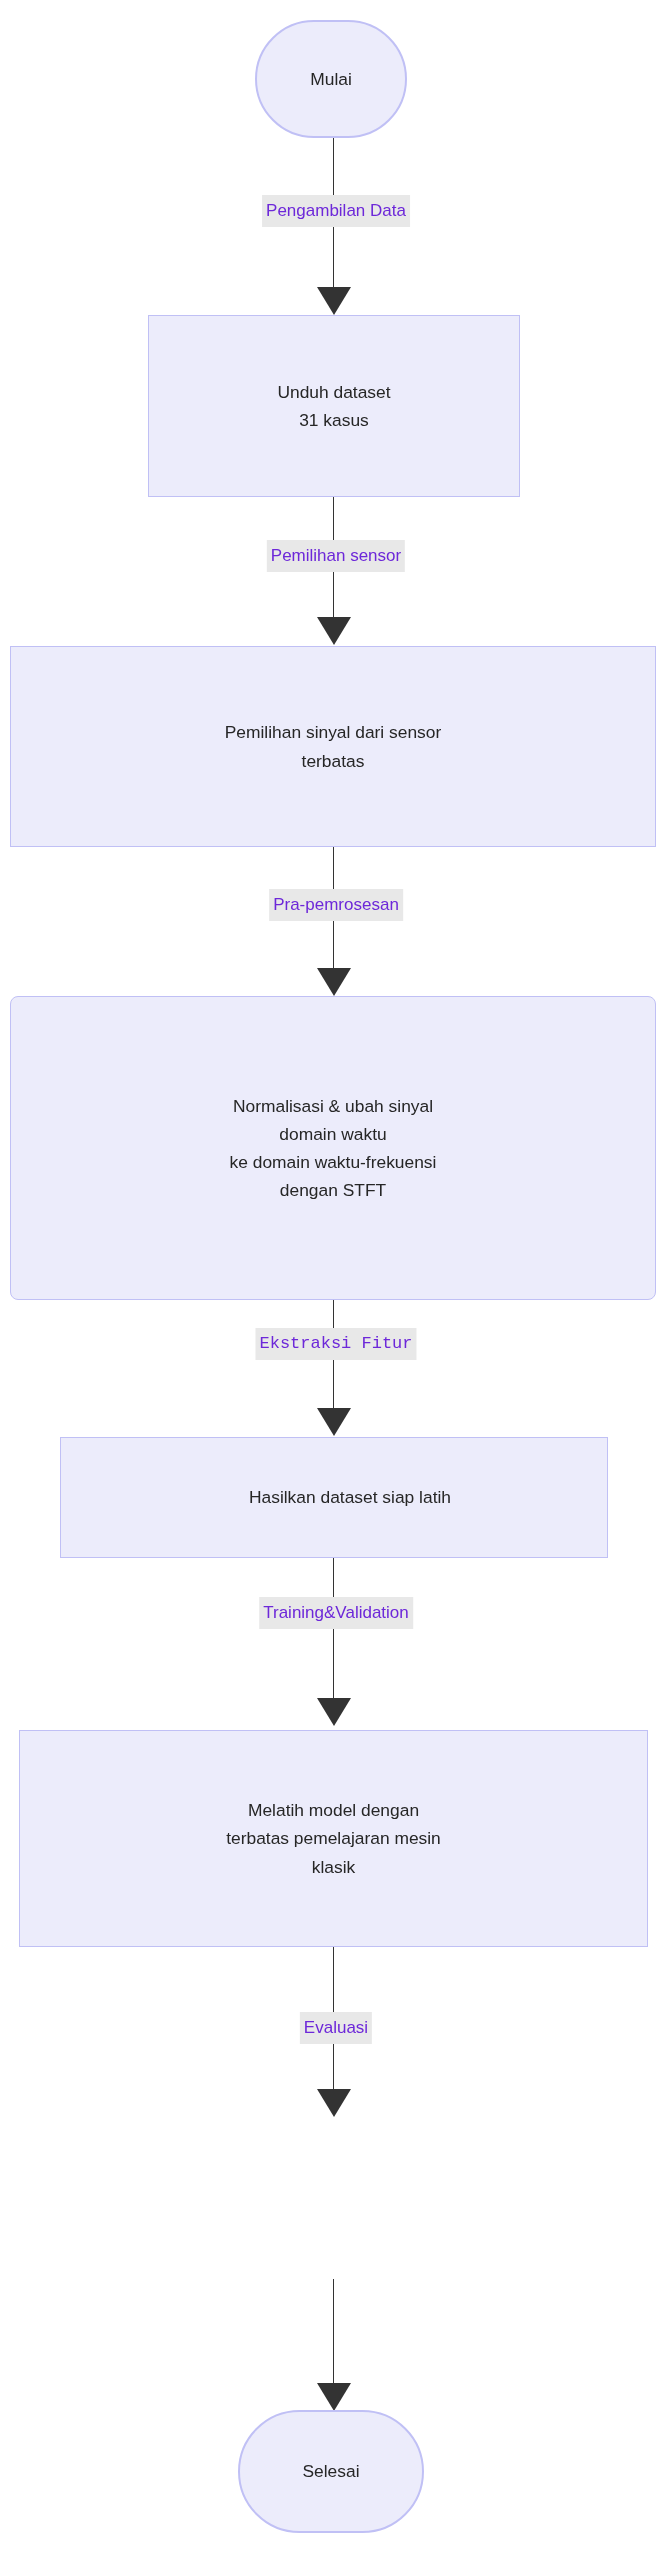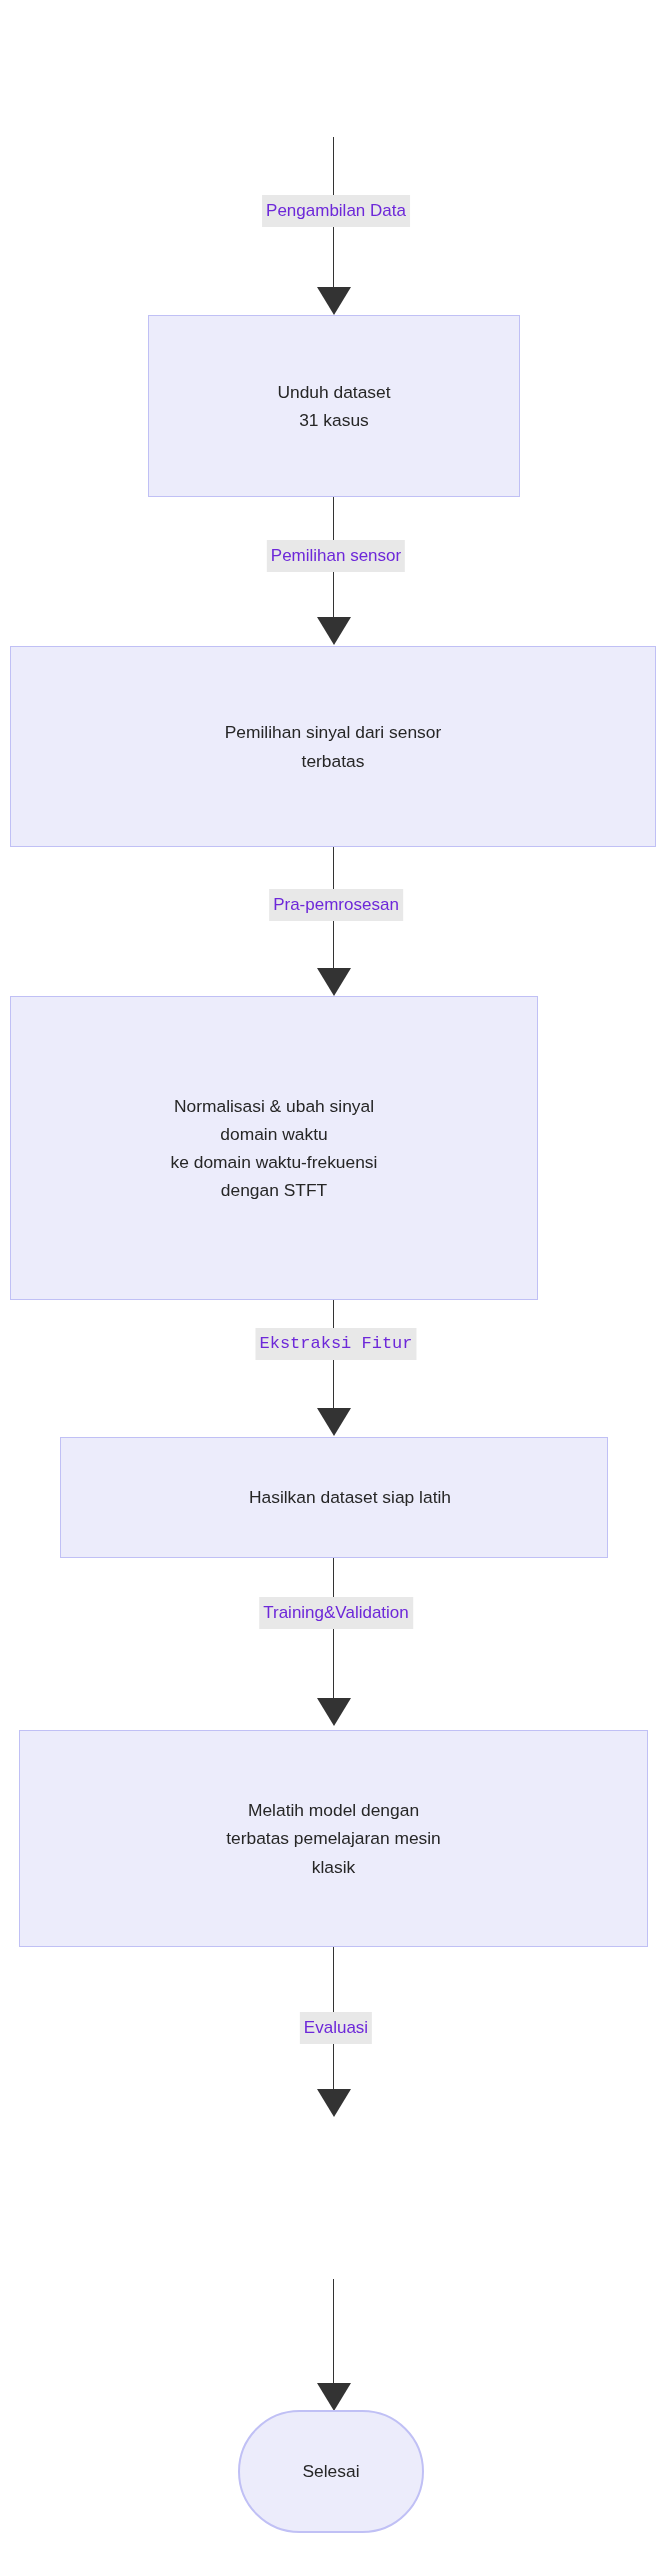--- a/index.html
+++ b/index.html
@@ -66,20 +66,23 @@
     white-space: nowrap;
     transform: translateX(-50%);
     left: 336px;
   }
 </style>
 </head>
 <body>
 
 <div id="flow-root">
 
+  <div class="node terminator" style="left:255px; top:20px; width:152px; height:118px;">
+    <span class="nline">Mulai</span>
+  </div>
 
   <div class="conn" style="top:137px; height:156px;"></div>
   <div class="arrowhead" style="top:287px;"></div>
   <div class="edge-label" style="top:195px;">Pengambilan Data</div>
 
   <div class="node" style="left:148px; top:315px; width:372px; height:182px;">
     <span class="nline">Unduh dataset</span>
     <span class="nline">31 kasus</span>
   </div>
 
@@ -89,21 +92,21 @@
 
   <div class="node" style="left:10px; top:646px; width:646px; height:201px;">
     <span class="nline">Pemilihan sinyal dari sensor</span>
     <span class="nline">terbatas</span>
   </div>
 
   <div class="conn" style="top:846px; height:128px;"></div>
   <div class="arrowhead" style="top:968px;"></div>
   <div class="edge-label" style="top:889px;">Pra-pemrosesan</div>
 
-  <div class="node" style="left:10px; top:996px; width:528px; height:304px;">
+  <div class="node" style="left:10px; top:996px; width:646px; height:304px;border-radius:8px;">
     <span class="nline">Normalisasi &amp; ubah sinyal</span>
     <span class="nline">domain waktu</span>
     <span class="nline">ke domain waktu-frekuensi</span>
     <span class="nline">dengan STFT</span>
   </div>
 
   <div class="conn" style="top:1300px; height:113px;"></div>
   <div class="arrowhead" style="top:1408px;"></div>
   <div class="edge-label" style="top:1328px;font-family:Liberation Mono, monospace;">Ekstraksi Fitur</div>
 

